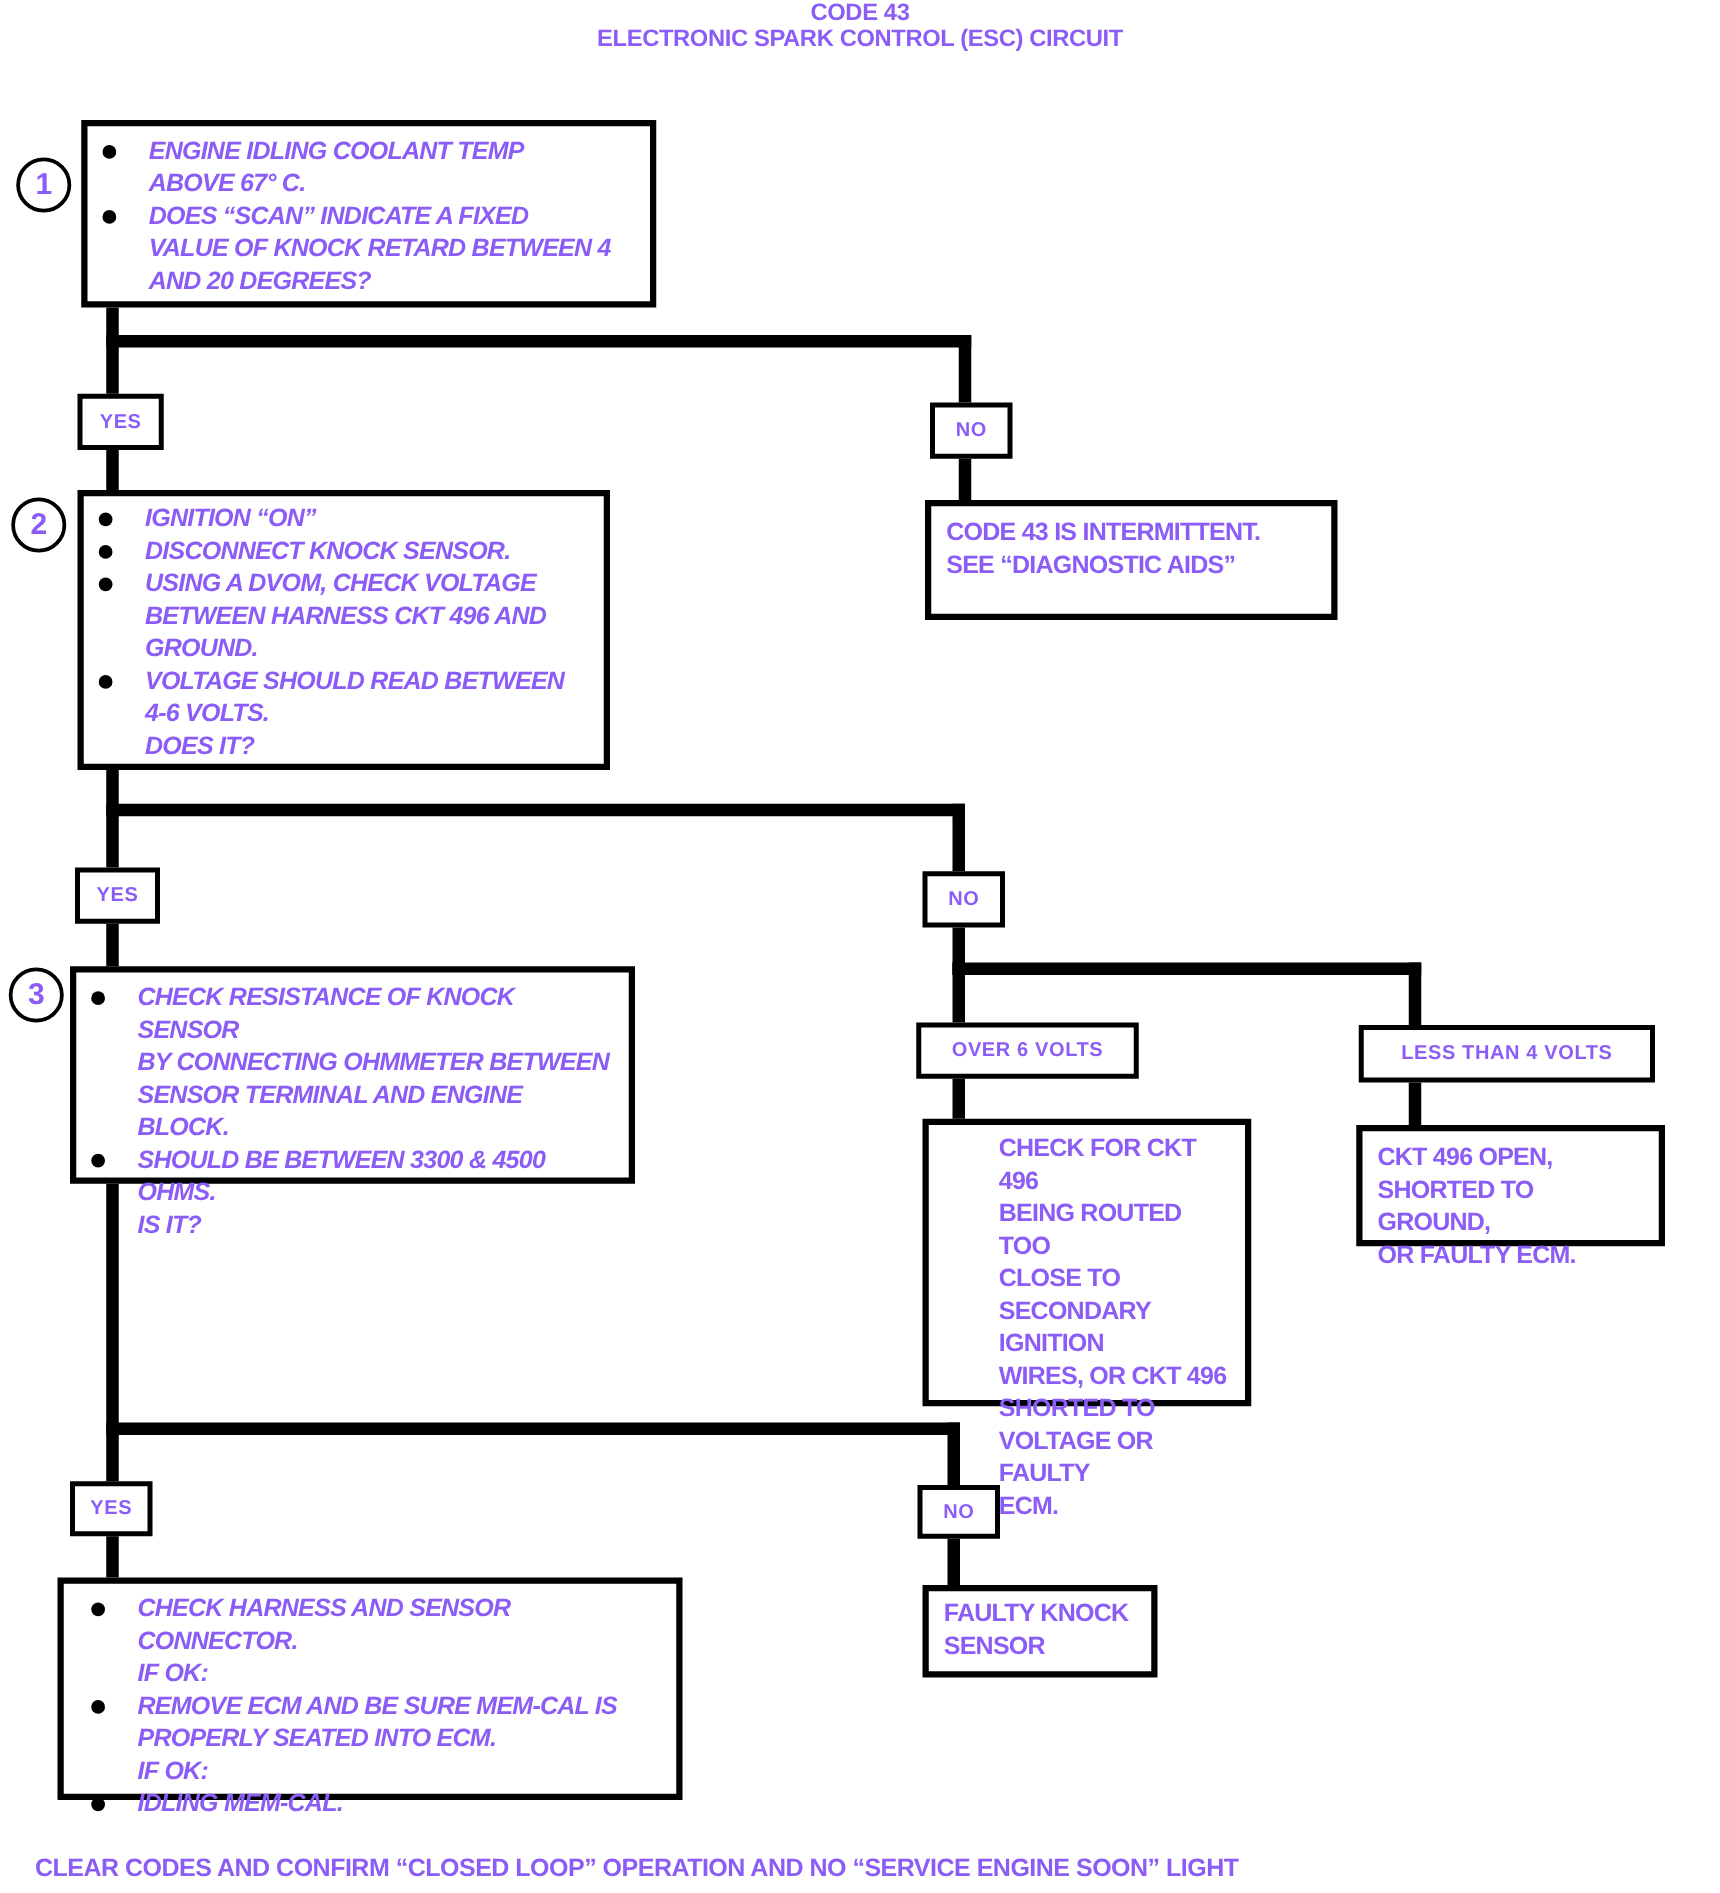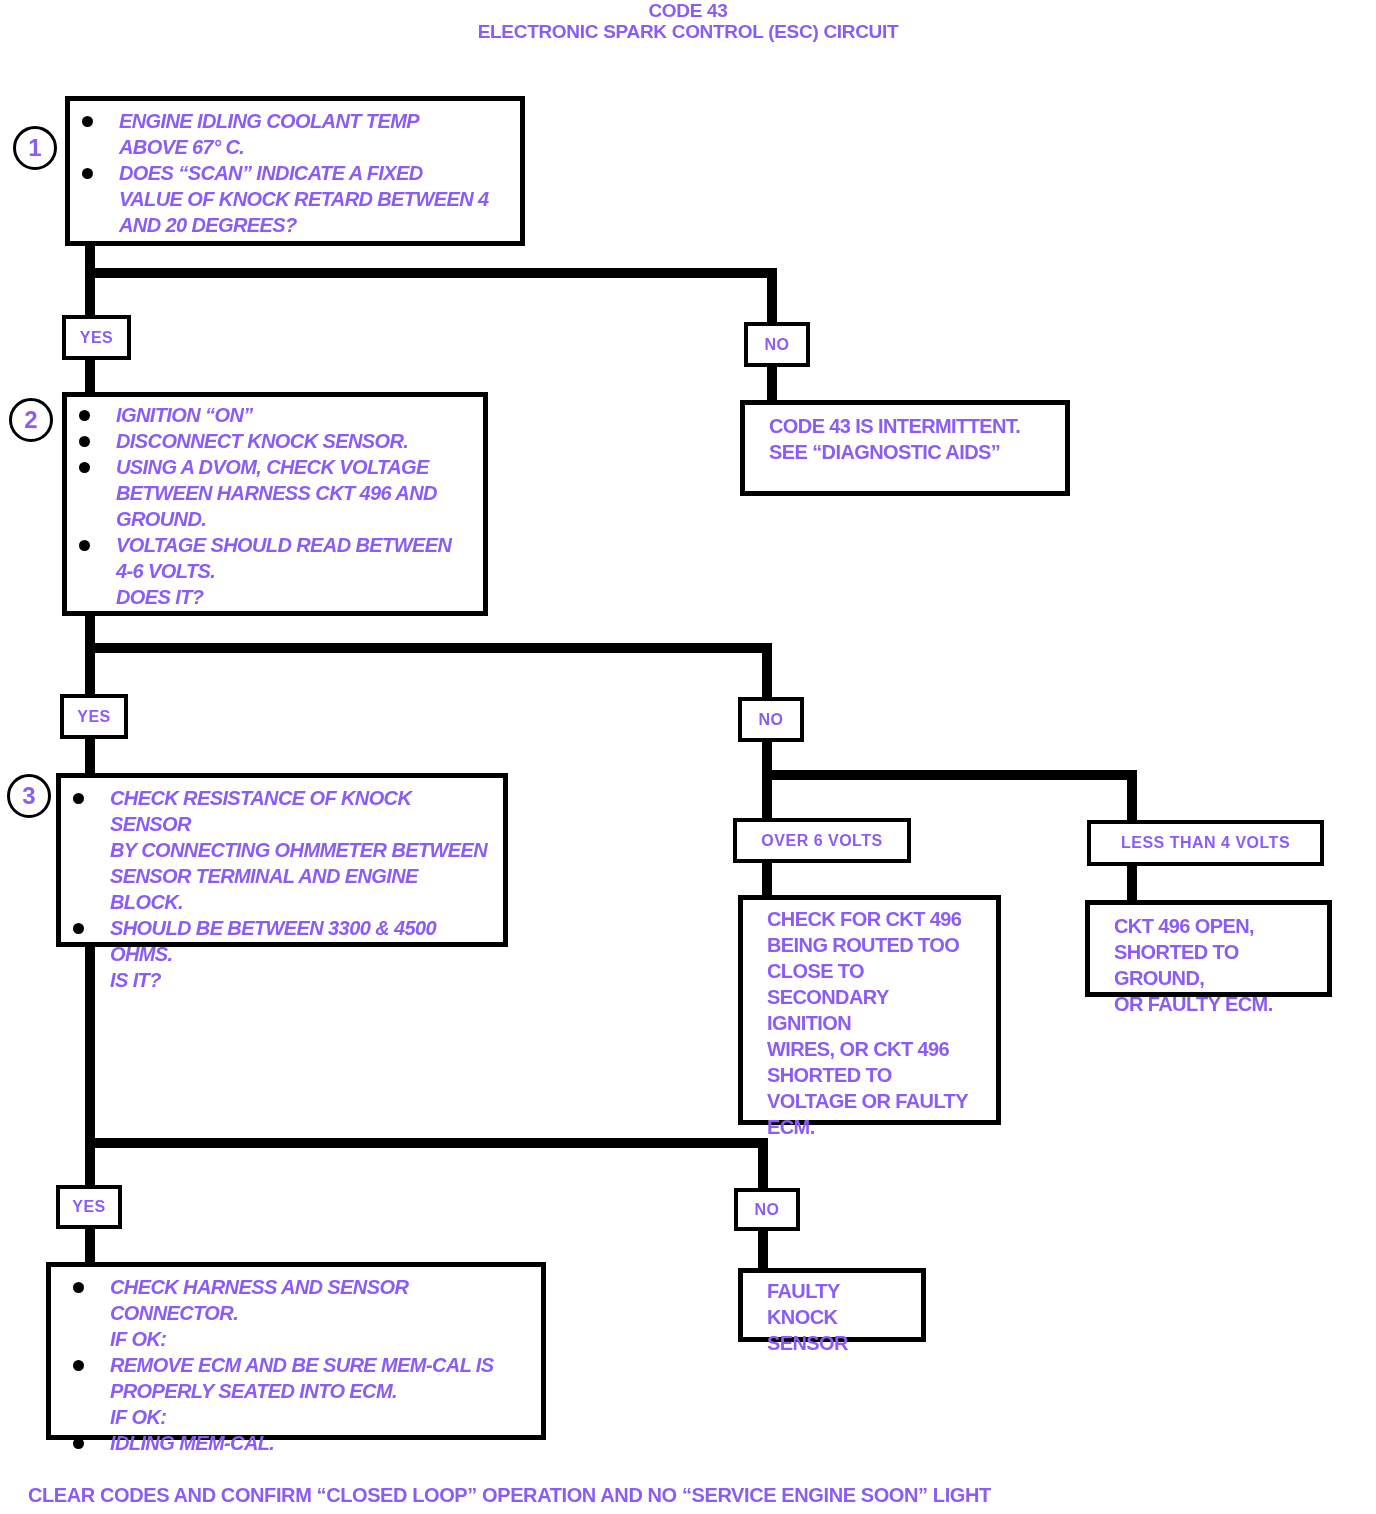--- a/index.html
+++ b/index.html
@@ -14,21 +14,21 @@
   .box { position:absolute; border:5px solid #000; background:#fff; box-sizing:border-box; }
   .lblbox { position:absolute; border:4px solid #000; background:#fff; box-sizing:border-box;
     display:flex; align-items:center; justify-content:center; font-size:16px; letter-spacing:0.5px; }
   .circle { position:absolute; width:44px; height:44px; border:3px solid #000; border-radius:50%;
     background:#fff; display:flex; align-items:center; justify-content:center; font-size:24px; box-sizing:border-box; }
   .bullets { padding:7px 8px 4px 12px; }
   .brow { display:flex; align-items:flex-start; }
   .dot { width:11px; height:11px; border-radius:50%; background:#000; margin-top:8px; flex:none; }
   .btext { display:block; margin-left:26px; white-space:pre-line;
     font-size:20px; line-height:26px; letter-spacing:-0.6px;font-style:italic; }
-  .plain { padding:8px 24px; }
+  .plain { padding:8px 12px; }
   .ptext { display:block; white-space:pre-line; font-size:20px; line-height:26px; letter-spacing:-0.6px; }
   .footer { position:absolute; font-size:20px; letter-spacing:-0.4px; white-space:nowrap; }
 </style>
 </head>
 <body>
 
 <div id="page">
 
   <div class="title-line" style="top:0px;">CODE 43</div>
   <div class="title-line" style="top:21px;">ELECTRONIC SPARK CONTROL (ESC) CIRCUIT</div>
@@ -147,21 +147,21 @@
   </div>
 
   <div class="lblbox" style="left:733px; top:818px; width:178px; height:45px;">
     <span>OVER 6 VOLTS</span>
   </div>
   <div class="lblbox" style="left:1087px; top:820px; width:237px; height:46px;align-items:center;">
     <span>LESS THAN 4 VOLTS</span>
   </div>
 
   <div class="box" style="left:738px; top:895px; width:263px; height:230px;">
-    <div class="plain" style="padding-top:6px;">
+    <div class="plain" style="padding-top:6px;margin-left:44px;">
       <span class="ptext">CHECK FOR CKT 496
 BEING ROUTED TOO
 CLOSE TO
 SECONDARY IGNITION
 WIRES, OR CKT 496
 SHORTED TO
 VOLTAGE OR FAULTY
 ECM.</span>
     </div>
   </div>

